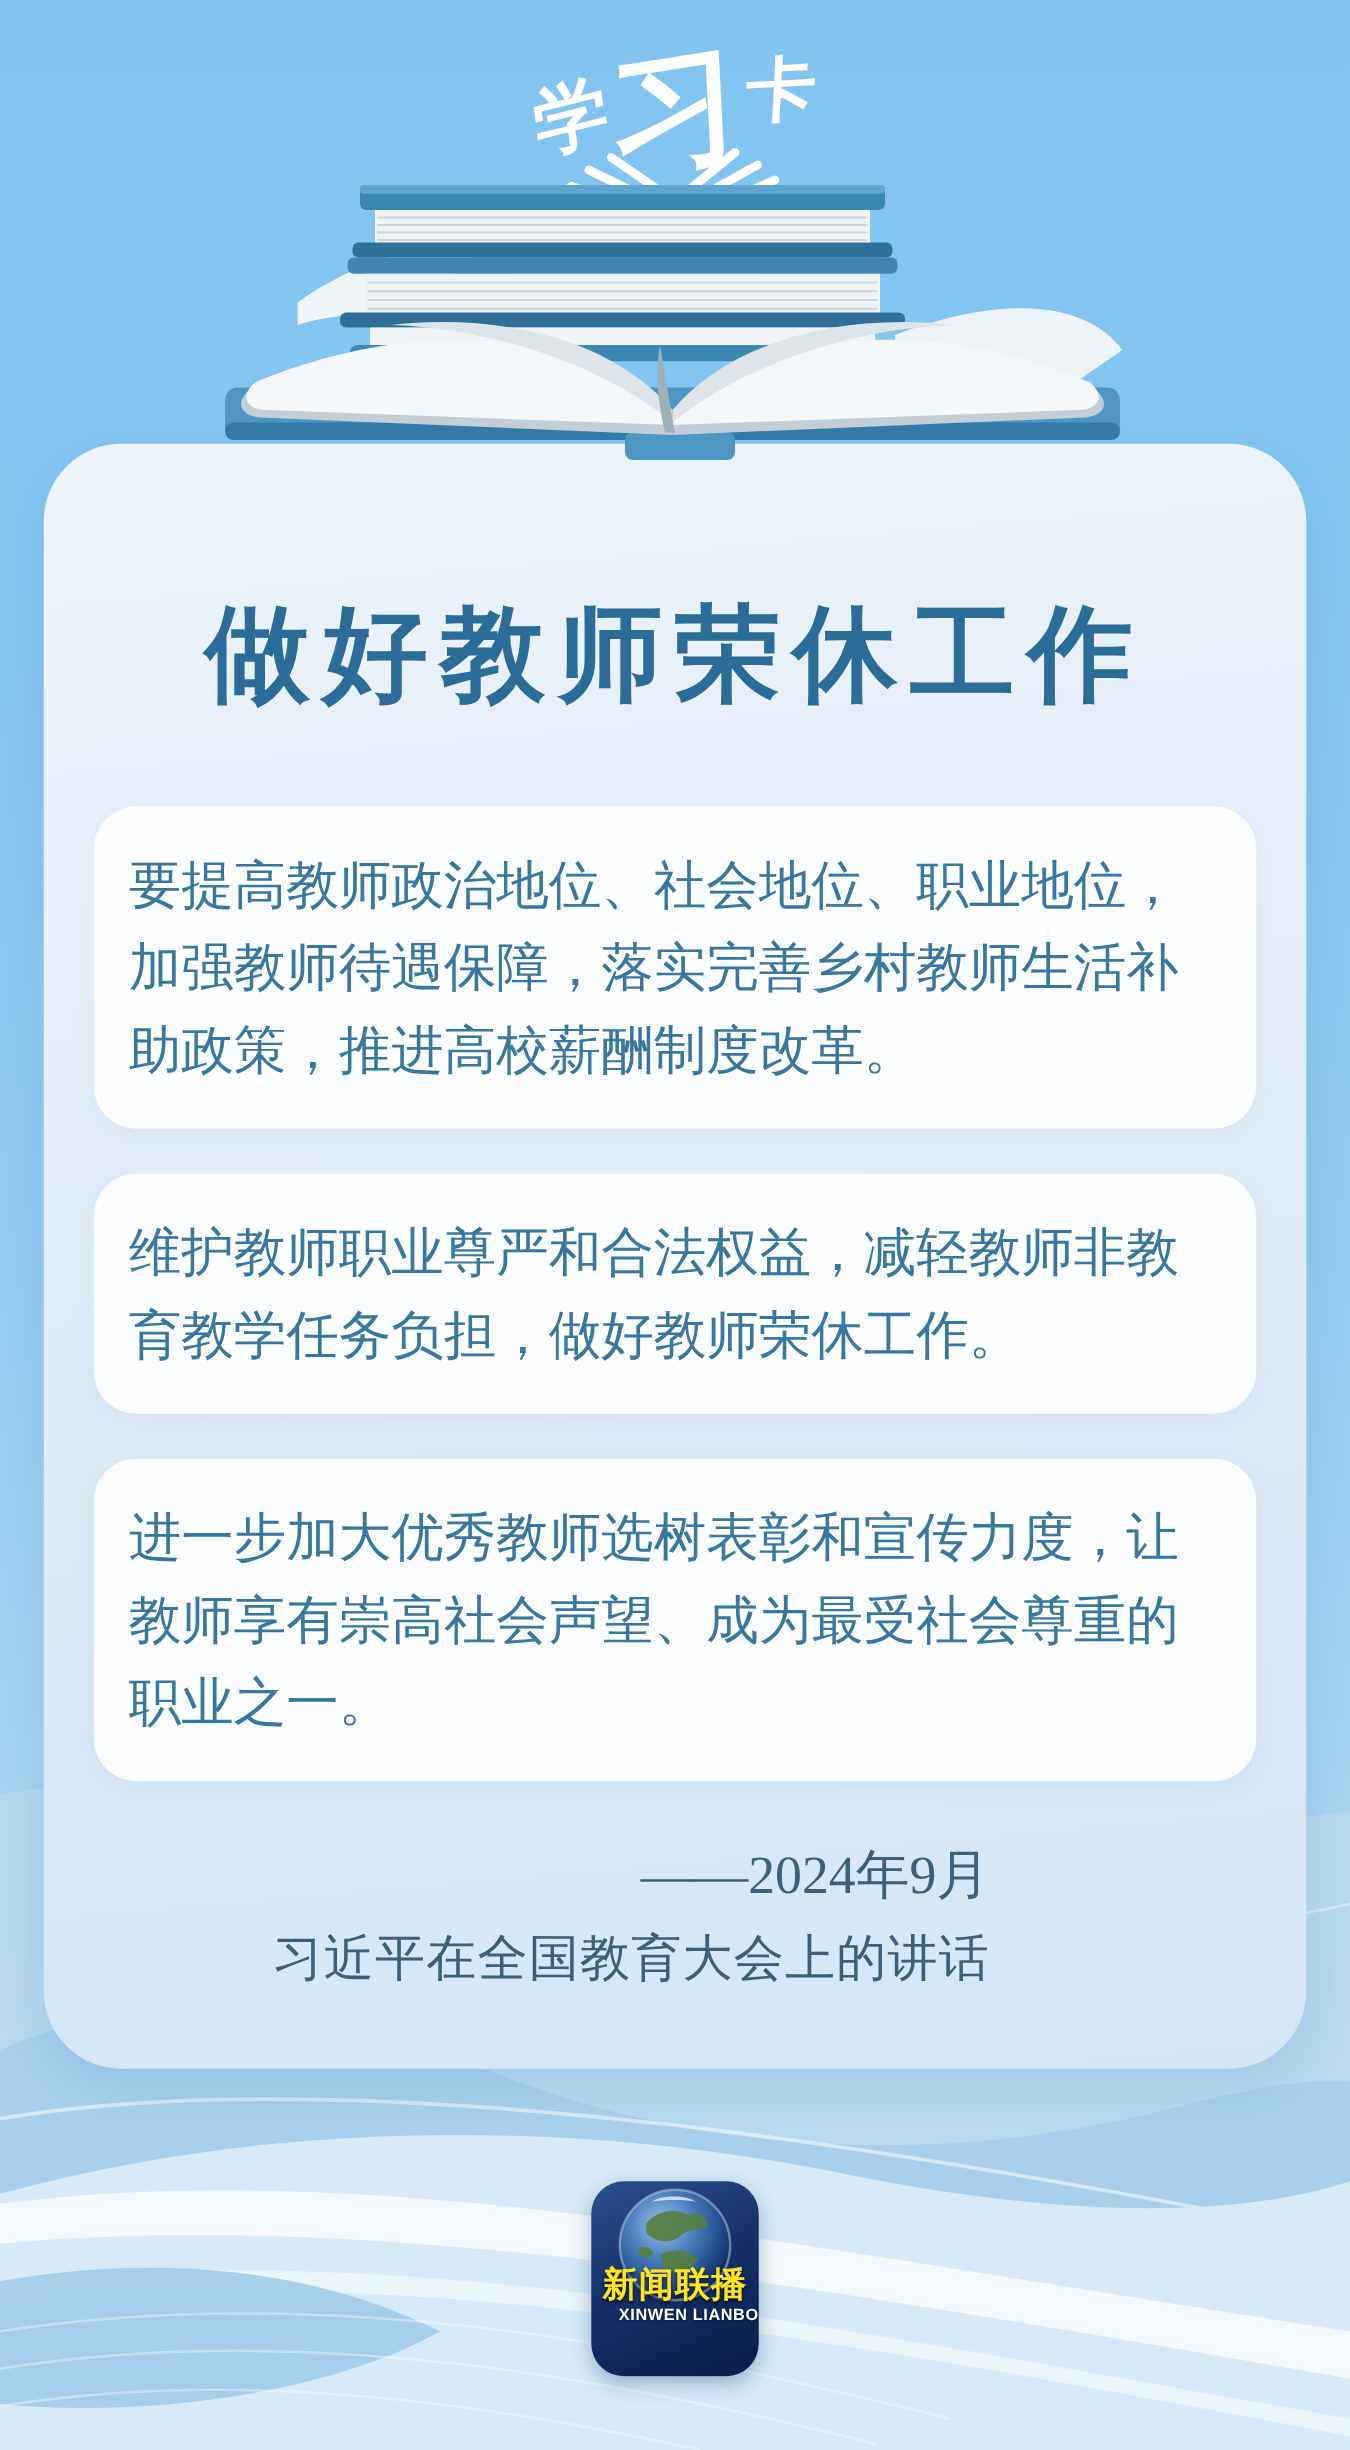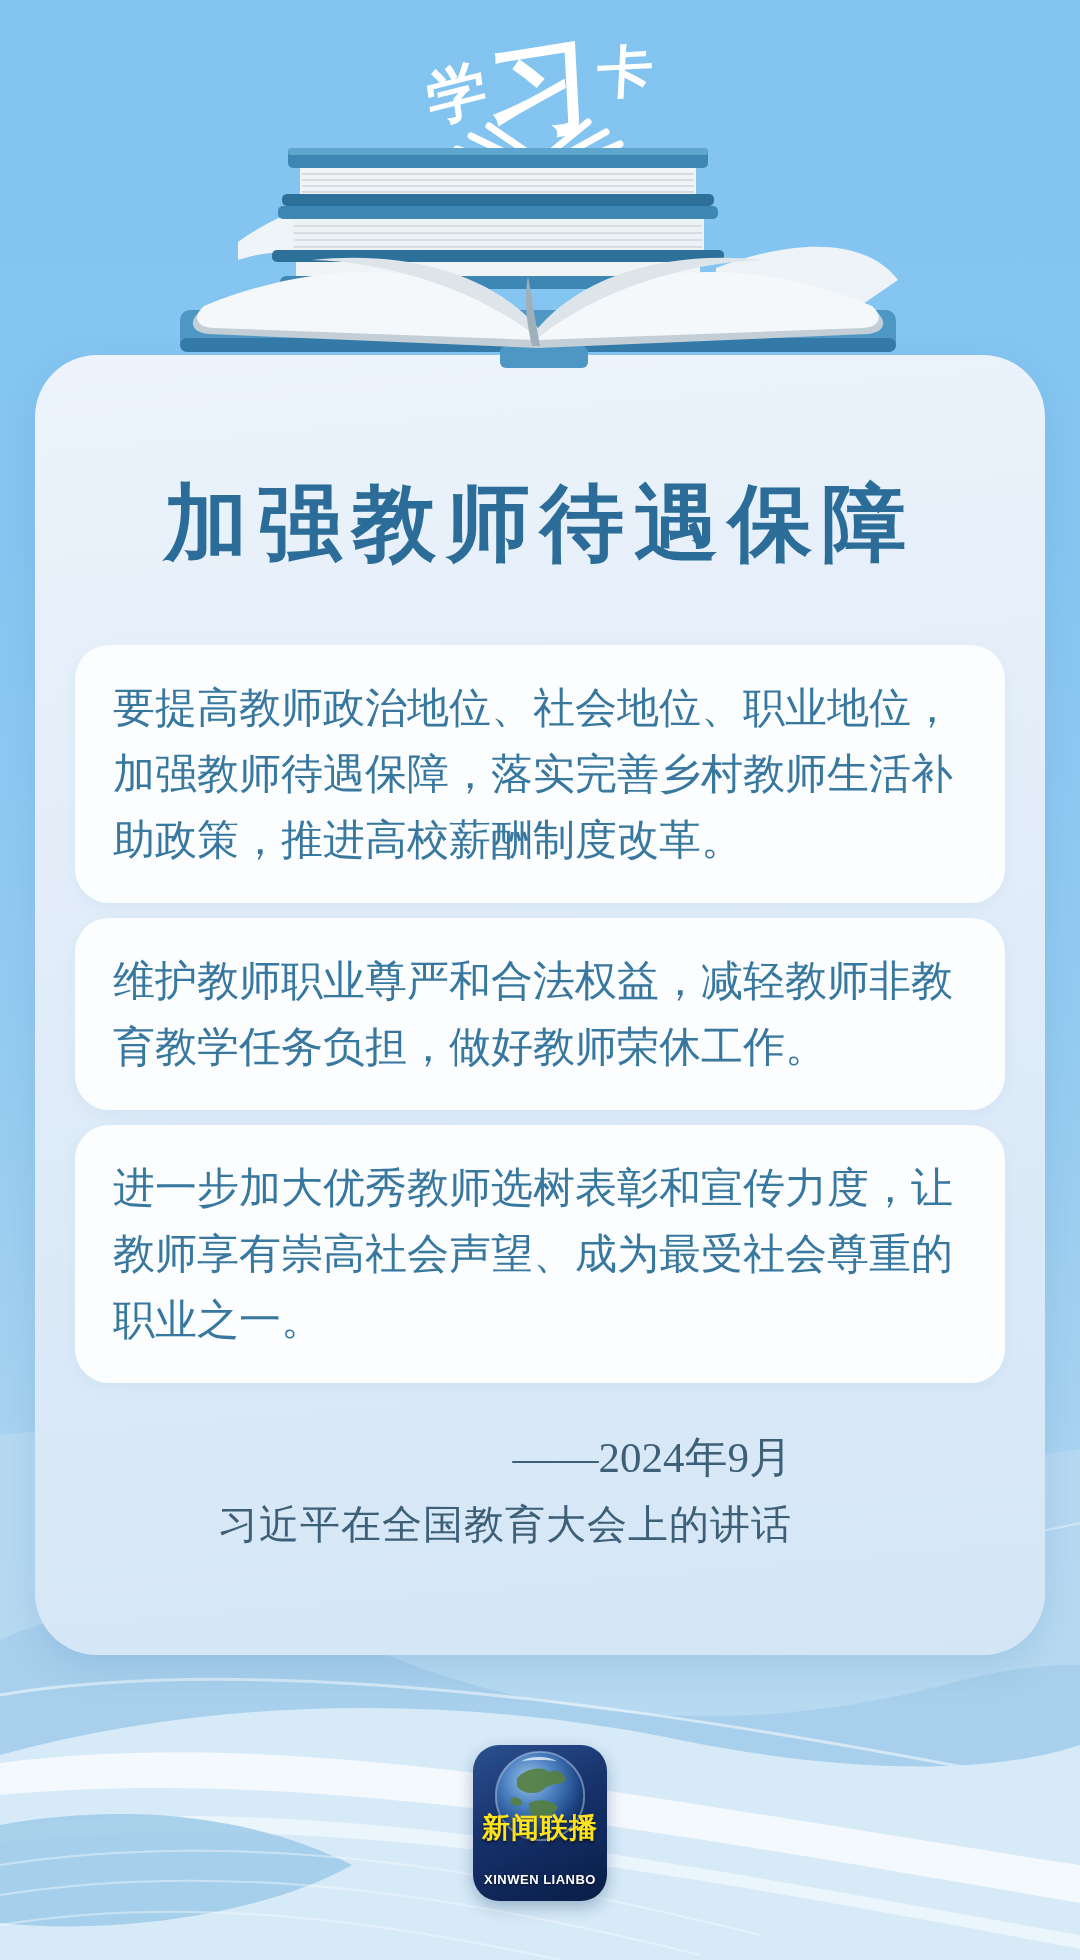--- a/index.html
+++ b/index.html
@@ -26,22 +26,22 @@
     position:absolute;left:35px;top:355px;width:1010px;height:1300px;z-index:2;
     border-radius:62px;box-sizing:border-box;padding-top:112px;
     background:linear-gradient(175deg,#ecf3fb 0%,#e2edf9 40%,#d4e6f6 100%);
     box-shadow:0 14px 34px rgba(70,130,185,.18);
   }
   .title{
     margin:0 0 64px;text-align:center;font-size:84px;font-weight:900;
     letter-spacing:10px;color:#2b6d98;
   }
   .quote{
-    margin:0 40px 15px;background:#fbfdff;border-radius:34px;
-    padding:30px 38px;box-shadow:0 4px 14px rgba(120,165,205,.10);
+    margin:0 40px 36px;background:#fbfdff;border-radius:34px;
+    padding:30px 28px;box-shadow:0 4px 14px rgba(120,165,205,.10);
   }
   .quote p{margin:0;font-size:42px;line-height:66px;color:#38789f;font-weight:400;}
   .attribution{
     margin-top:46px;text-align:right;padding-right:253px;
     font-family:"Liberation Serif", serif;color:#3d6078;
   }
   .attr-date{font-size:43px;margin-bottom:10px;}
   .attr-source{font-size:40px;letter-spacing:1px;font-family:Liberation Mono, monospace;}
   
   .applogo{
@@ -50,24 +50,23 @@
     background:linear-gradient(155deg,#2c508f 0%,#16316b 45%,#091d46 100%);
     box-shadow:0 6px 16px rgba(15,45,95,.30);
   }
   .globe{position:absolute;left:19px;top:3px;width:96px;height:96px;}
   .applogo-cn{
     position:absolute;left:0;right:0;top:64px;text-align:center;
     font-size:28px;font-weight:900;color:#ffe31e;letter-spacing:1px;
     text-shadow:0 2px 3px rgba(0,0,0,.6);
   }
   .applogo-en{
-    position:absolute;left:0;right:0;top:99px;text-align:center;
+    position:absolute;left:0;right:0;top:99px;text-align:right;
     font-size:13px;font-weight:700;color:#ffffff;letter-spacing:.5px;
     text-shadow:0 1px 2px rgba(0,0,0,.5);
-    margin-top:28px;
   }
 </style>
 </head>
 <body>
 
 <div class="poster">
 
   <svg class="waves" viewBox="0 0 1080 565" aria-hidden="true">
     <path d="M0,40 C200,14 430,18 650,44 C850,67 980,70 1080,54 L1080,565 L0,565 Z" fill="#b7d9f1" opacity="0.9"></path>
     <path d="M0,245 C120,192 255,203 400,265 C585,338 785,332 940,291 C995,276 1045,268 1080,270 L1080,565 L0,565 Z" fill="#a8d0ec"></path>
@@ -145,21 +144,21 @@
       <path d="M378,204 C308,130 168,124 44,176 C32,186 36,198 54,198 L378,210 Z" fill="#f5f8fa"></path>
       <path d="M378,198 C330,142 242,120 152,130 C232,132 322,162 378,208 Z" fill="#dde5ea"></path>
     </g>
 
     <use href="#wingL" transform="translate(756,0) scale(-1,1)"></use>
 
     <path d="M372,216 C366,190 364,168 368,146 C372,170 376,194 380,216 Z" fill="#9fb0bb"></path>
   </svg>
 
   <section class="card">
-    <h1 class="title">加强教师待遇保障</h1>
+    <h1 class="title">做好教师荣休工作</h1>
 
     <div class="quote">
       <p>要提高教师政治地位、社会地位、职业地位，加强教师待遇保障，落实完善乡村教师生活补助政策，推进高校薪酬制度改革。</p>
     </div>
 
     <div class="quote">
       <p>维护教师职业尊严和合法权益，减轻教师非教育教学任务负担，做好教师荣休工作。</p>
     </div>
 
     <div class="quote">

